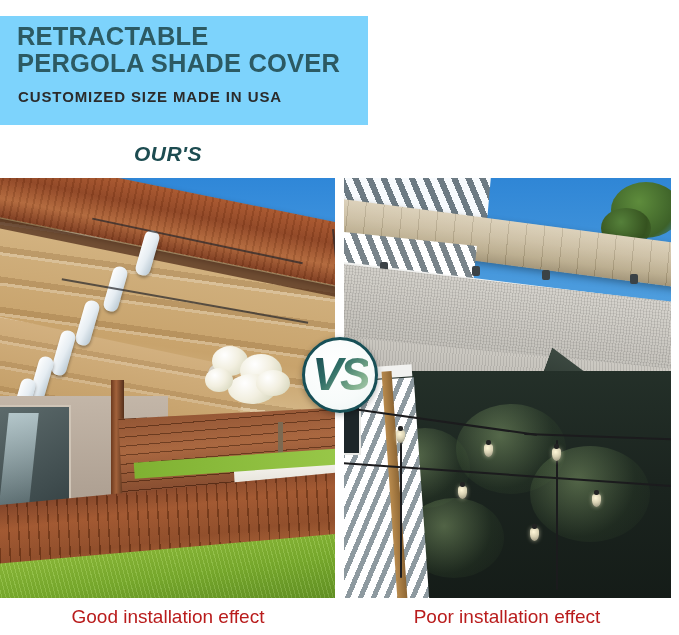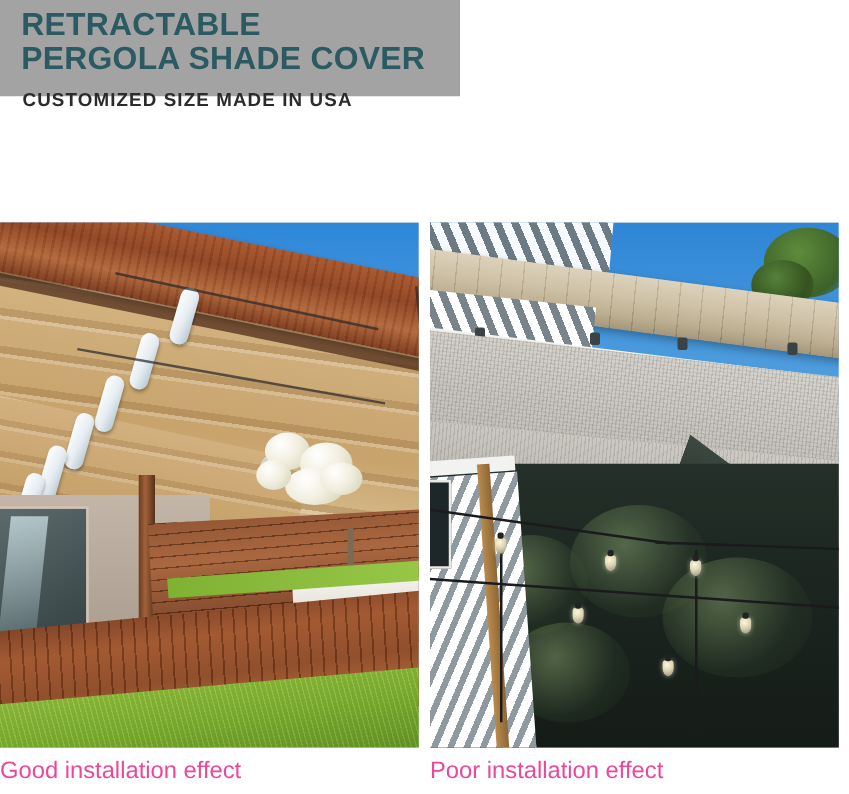--- a/index.html
+++ b/index.html
@@ -16,24 +16,24 @@
     width: 679px;
     height: 635px;
     background: #ffffff;
     overflow: hidden;
   }
 
   
   .header-panel {
     position: absolute;
     left: 0;
-    top: 0;
+    top: 16px;
     width: 368px;
-    height: 77px;
-    background: #a3a3a3;
+    height: 109px;
+    background: #7dd3fc;
   }
   .header-title {
     position: absolute;
     left: 17px;
     top: 7px;
     width: 345px;
     color: #2c5a63;
     font-size: 25.5px;
     font-weight: bold;
     line-height: 27px;
@@ -396,36 +396,38 @@
     color: transparent;
     -webkit-text-fill-color: transparent;
     transform: translateY(-1px);
   }
 
   
   .caption {
     position: absolute;
     top: 606px;
     font-size: 19px;
-    color: #ec4899;
+    color: #b91c1c;
+    text-align: center;
   }
   .caption.left  { left: 0px;   width: 336px; }
   .caption.right { left: 344px; width: 326px; }
 </style>
 </head>
 <body>
 
 <div id="page">
 
   <div class="header-panel">
     <div class="header-title">RETRACTABLE
 PERGOLA SHADE COVER</div>
     <div class="header-subtitle">CUSTOMIZED SIZE MADE IN USA</div>
   </div>
 
+  <div class="col-label left">OUR'S</div>
 
   <div class="photo left">
     <div class="layer sky-l"></div>
 
     <div class="layer canopy"></div>
     <div class="layer canopy2"></div>
 
     <div class="layer beam-wood" style="margin-top:-4px"></div>
     <div class="layer beam-shadowedge"></div>
 
@@ -503,17 +505,20 @@
     <div class="lightcord" style="left:212px; top:262px; width:2.2px; height:150px; background:#1b1b1d;"></div>
 
     <div class="bulb" style="left:52px;  top:252px;"></div>
     <div class="bulb" style="left:140px; top:266px;"></div>
     <div class="bulb" style="left:208px; top:270px;"></div>
     <div class="bulb" style="left:114px; top:308px;"></div>
     <div class="bulb" style="left:248px; top:316px;"></div>
     <div class="bulb" style="left:186px; top:350px;"></div>
   </div>
 
+  <div class="vs-badge">
+    <span class="vs-text">VS</span>
+  </div>
 
   <div class="caption left">Good installation effect</div>
   <div class="caption right">Poor installation effect</div>
 
 </div>
 
 </body></html>

